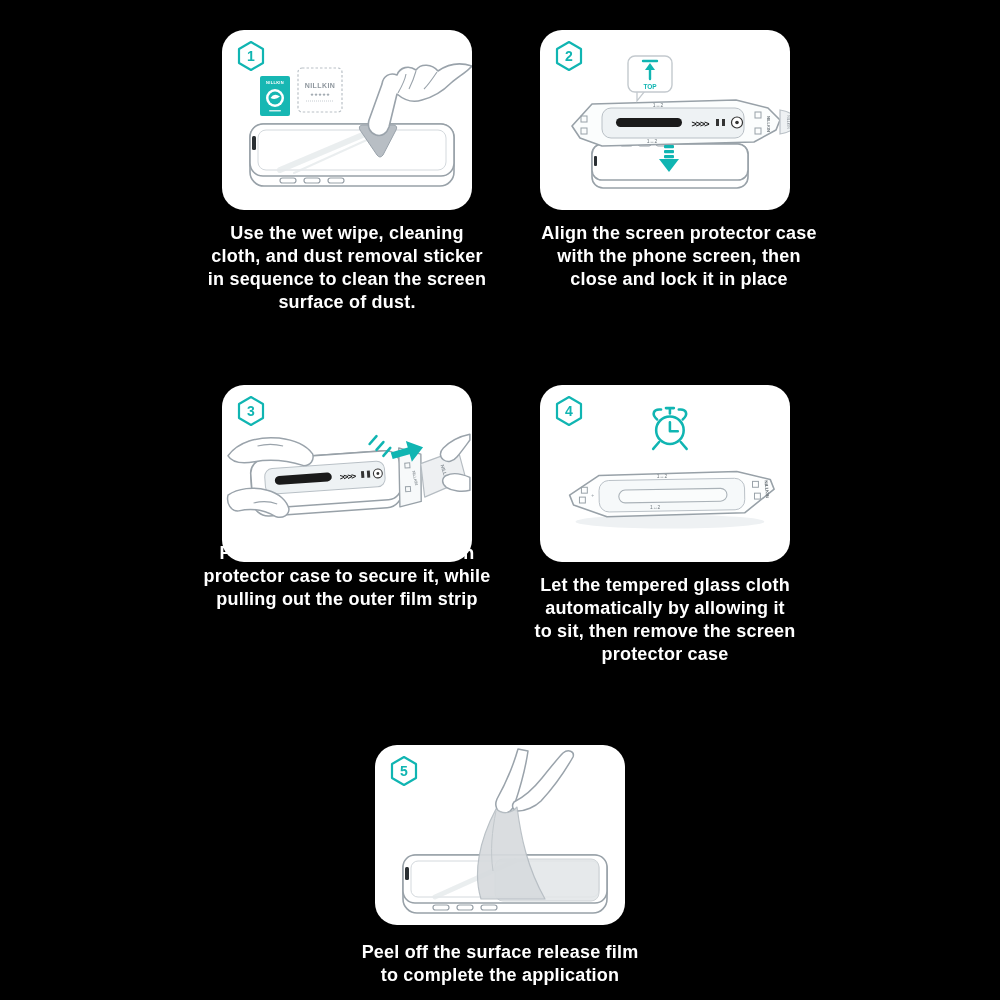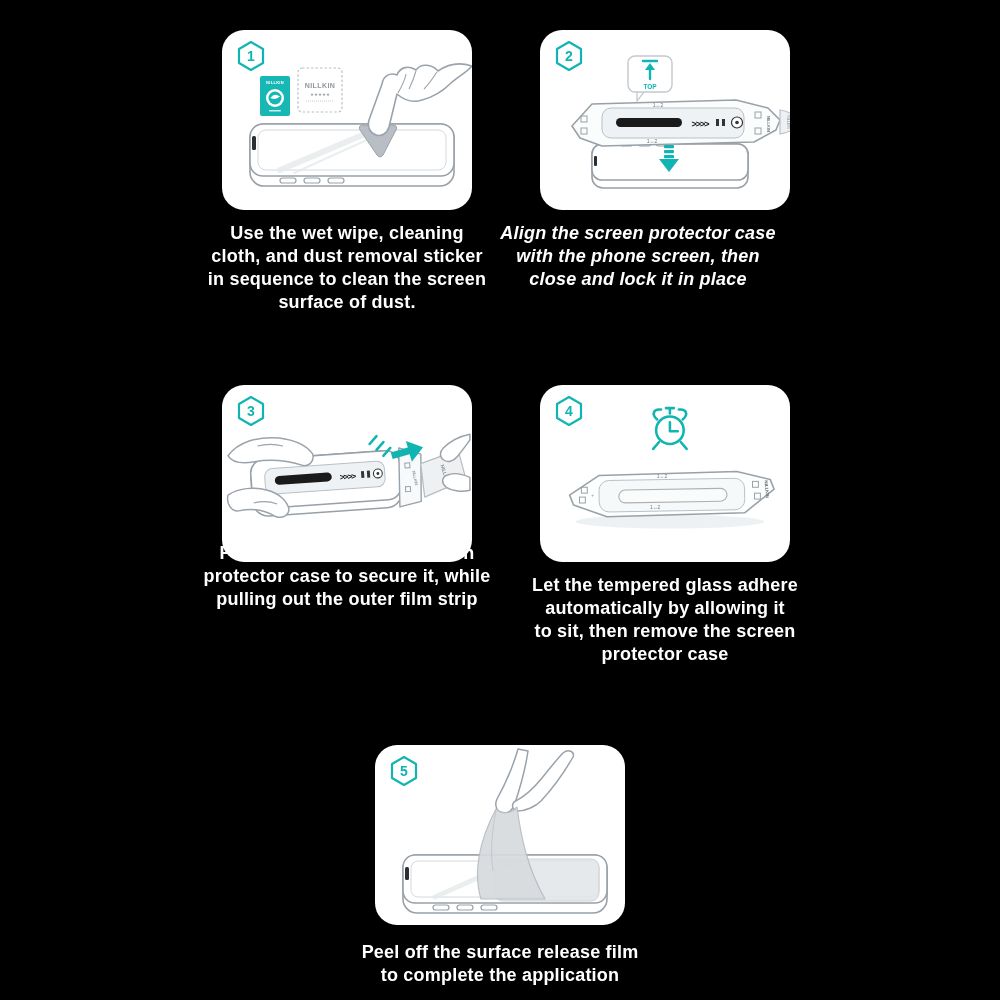--- a/index.html
+++ b/index.html
@@ -11,21 +11,21 @@
   #panel3{left:222px;top:385px;width:250px;height:177px;}
   #panel4{left:540px;top:385px;width:250px;height:177px;}
   #panel5{left:375px;top:745px;width:250px;height:180px;}
   .illus{position:absolute;left:0;top:0;width:100%;height:100%;}
   .badge{position:absolute;left:14px;top:10px;width:30px;height:32px;z-index:2;}
   .badge svg{width:30px;height:32px;display:block;}
   .badge text{font-family:"Liberation Sans",sans-serif;font-weight:bold;font-size:14px;fill:#10b5b2;}
   .caption{position:absolute;width:400px;color:#fff;font-weight:bold;font-size:18px;
            line-height:23px;text-align:center;white-space:pre-line;letter-spacing:.2px;}
   #cap1{left:147px;top:222px;}
-  #cap2{left:438px;top:222px;font-style:italic;}
+  #cap2{left:479px;top:222px;}
   #cap3{left:147px;top:542px;}
   #cap4{left:465px;top:574px;}
   #cap5{left:300px;top:941px;text-align:center;}
   .illus text{font-family:"Liberation Sans",sans-serif;}
 </style>
 </head>
 <body>
 
 <div class="panel" id="panel1">
   <div class="badge">
@@ -234,21 +234,21 @@
         <rect x="40" y="104" width="6" height="6"></rect>
         <rect x="38" y="114" width="6" height="6"></rect>
         <rect x="214" y="98" width="6" height="6"></rect>
         <rect x="216" y="110" width="6" height="6"></rect>
       </g>
       <text x="50" y="114" font-size="5" fill="#98a1a8">+</text>
       <text x="227" y="106" font-size="4.5" fill="#5f686e" font-weight="bold" transform="rotate(85 227 106)" text-anchor="middle">NILLKIN</text>
     </g>
   </svg>
 </div>
-<div class="caption" id="cap4">Let the tempered glass adhere
+<div class="caption" id="cap4">Let the tempered glass cloth
 automatically by allowing it
 to sit, then remove the screen
 protector case</div>
 
 <div class="panel" id="panel5">
   <div class="badge">
     <svg viewBox="0 0 30 32">
       <polygon points="15,2 27,9 27,23 15,30 3,23 3,9" fill="none" stroke="#10b5b2" stroke-width="2.2" stroke-linejoin="round"></polygon>
       <text x="15" y="21" text-anchor="middle">5</text>
     </svg>

